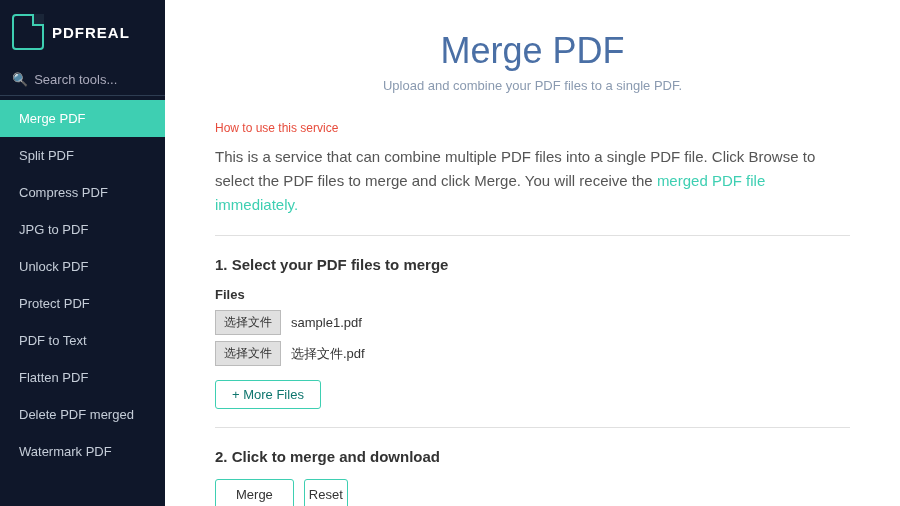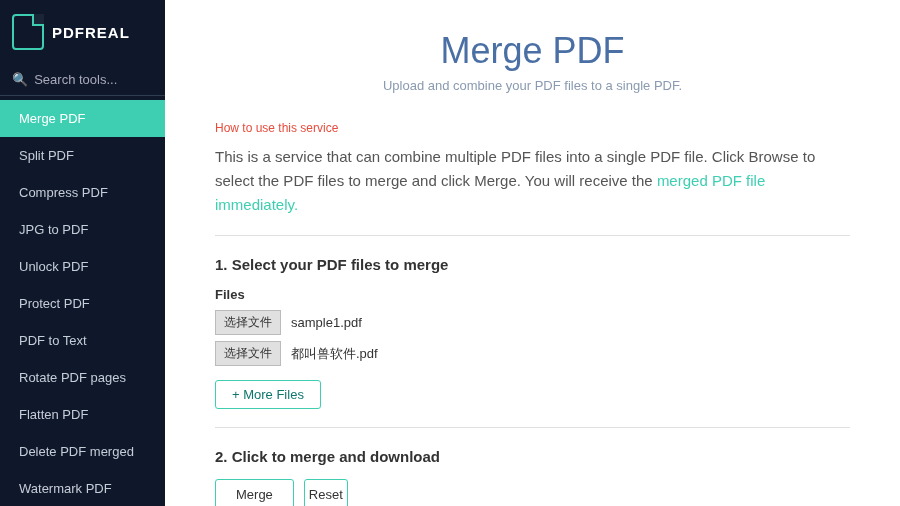--- a/index.html
+++ b/index.html
@@ -210,21 +210,20 @@
   </div>
   <nav class="sidebar-nav">
 
   <div class="nav-item active">Merge PDF</div>
       <div class="nav-item">Split PDF</div>
       <div class="nav-item">Compress PDF</div>
       <div class="nav-item">JPG to PDF</div>
       <div class="nav-item">Unlock PDF</div>
       <div class="nav-item">Protect PDF</div>
       <div class="nav-item">PDF to Text</div>
-      <div class="nav-item">Rotate PDF pages</div>
       <div class="nav-item">Flatten PDF</div>
       <div class="nav-item">Delete PDF merged</div>
       <div class="nav-item">Watermark PDF</div>
     </nav>
 </div>
 
 <div class="main">
   <h1 class="page-title">Merge PDF</h1>
   <p class="page-subtitle">Upload and combine your PDF files to a single PDF.</p>
 
@@ -239,21 +238,21 @@
   <h3 class="section-heading-2">1. Select your PDF files to merge</h3>
 
   <div class="files-label">Files</div>
 
   <div class="file-row">
     <button class="file-btn">选择文件</button>
     <span class="file-name">sample1.pdf</span>
   </div>
   <div class="file-row">
     <button class="file-btn">选择文件</button>
-    <span class="file-name">都叫兽软件.pdf</span>
+    <span class="file-name">选择文件.pdf</span>
   </div>
 
   <button class="more-files-btn">+ More Files</button>
 
   <hr class="divider">
 
   <h3 class="section-heading-2">2. Click to merge and download</h3>
 
   <div class="action-row">
     <button class="btn-merge">Merge</button>

